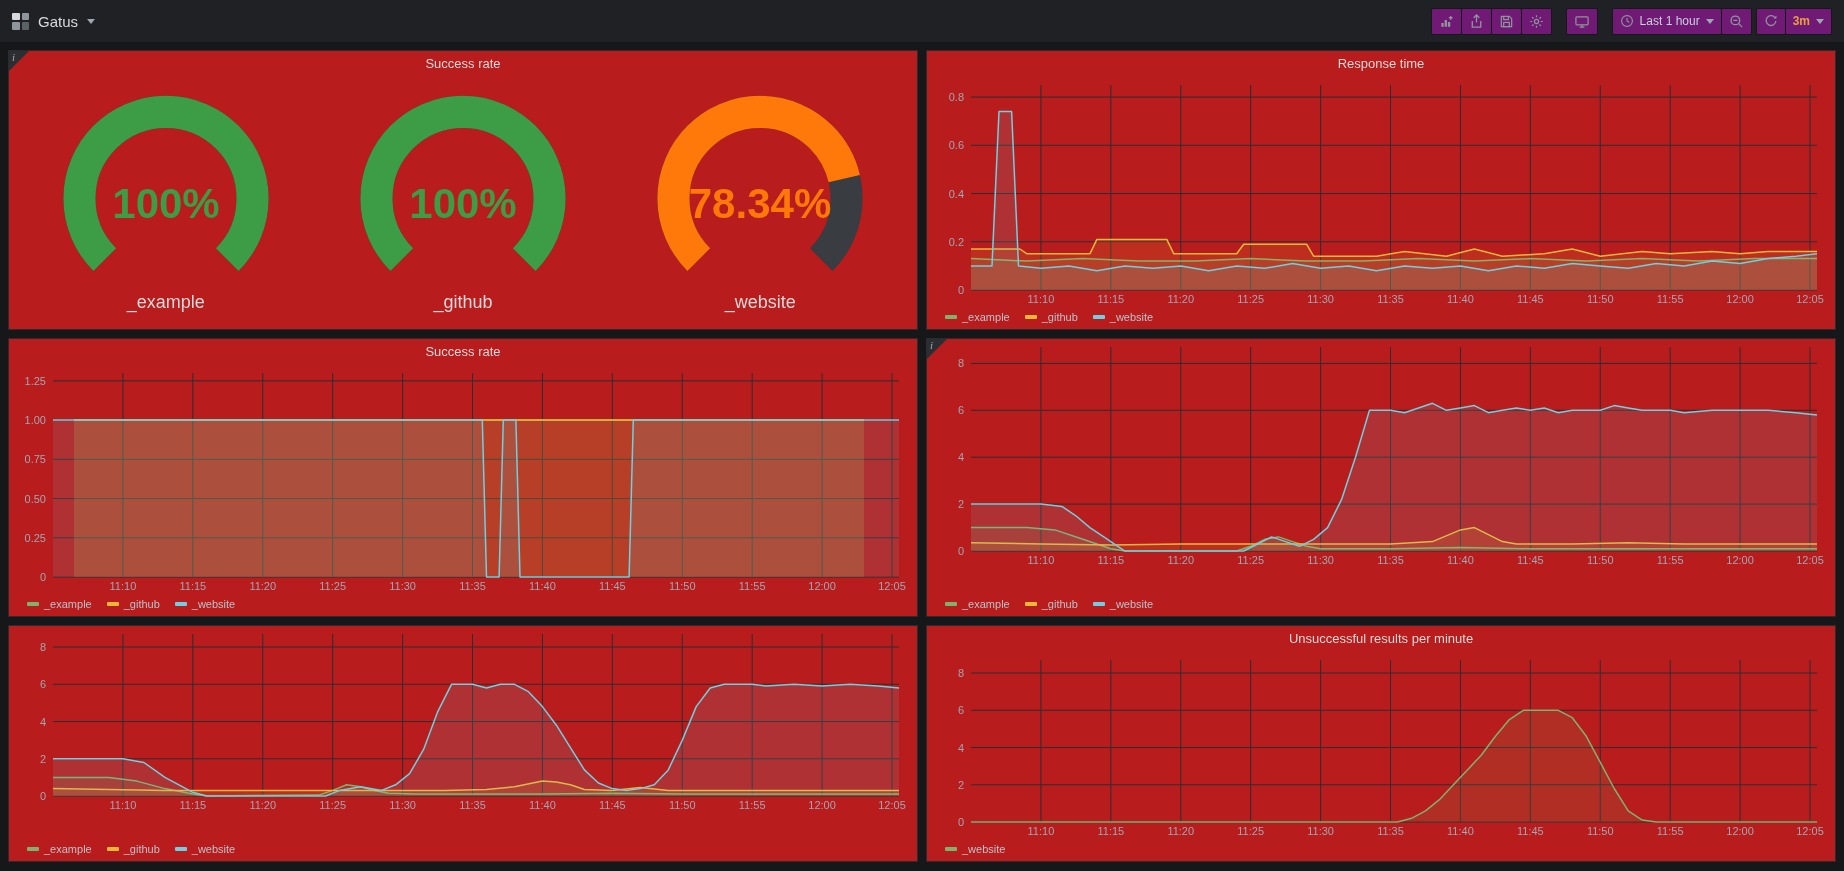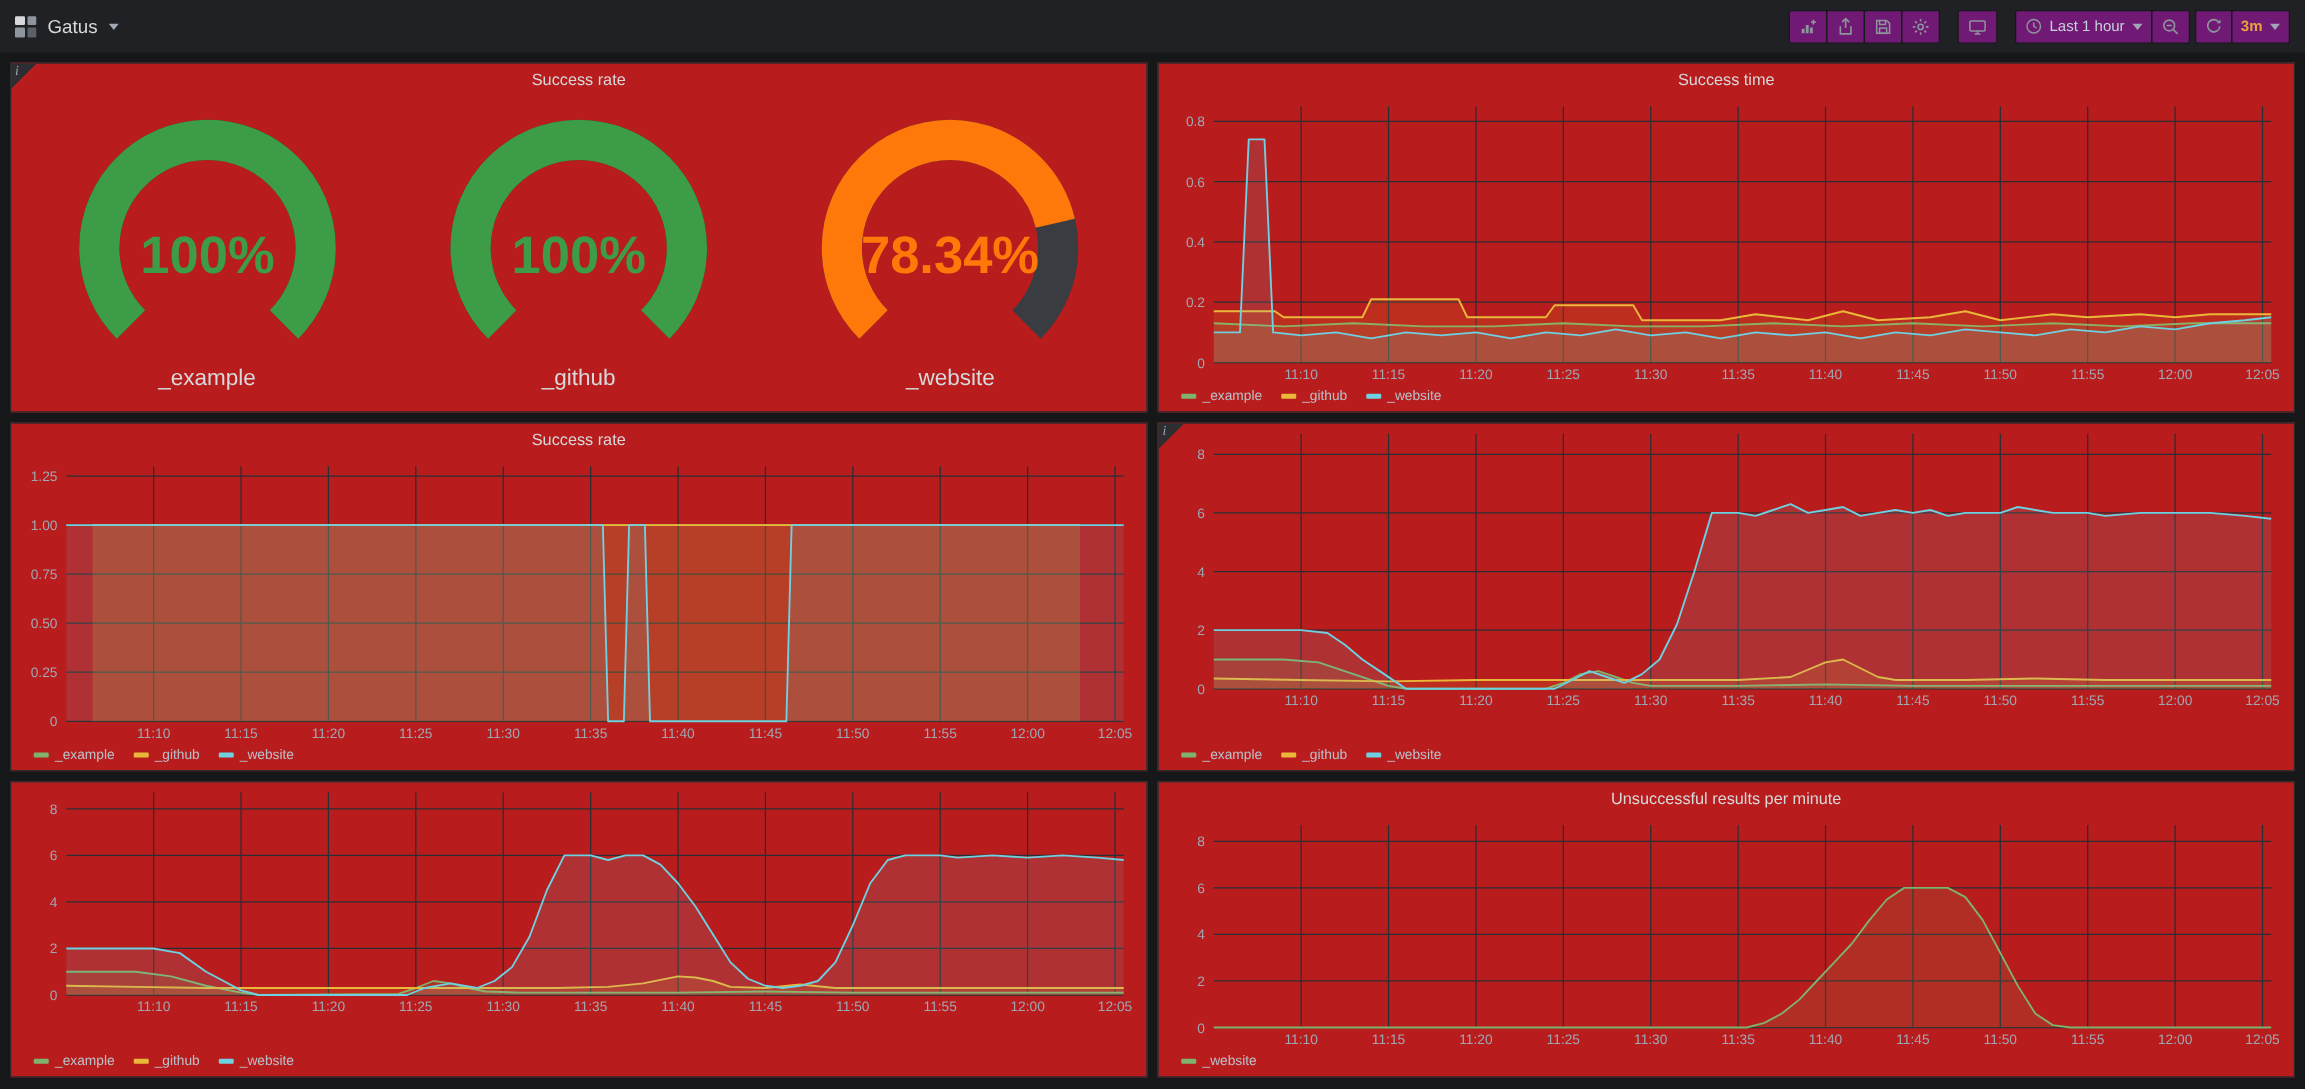--- a/index.html
+++ b/index.html
@@ -173,21 +173,21 @@
               <path d="M 60.50 135.50 A 70 70 0 1 1 159.50 135.50" fill="none" stroke="#ff780a" stroke-width="26" stroke-dasharray="258.4 339.9"></path>
               <text x="110" y="102" text-anchor="middle" fill="#ff780a" font-size="34" font-weight="bold">78.34%</text>
             </svg>
           </div>
         <div class="gauge-label">_website</div>
       </div>
     </div>
   </div>
 
   <div class="panel">
-    <div class="panel-title">Success time</div>
+    <div class="panel-title">Response time</div>
     <div class="panel-body">
       <div class="chart">
           <svg width="892" height="230">
             <line x1="36" x2="882" y1="213" y2="213" stroke="#2b2e33" stroke-width="1"></line>
             <text x="29" y="217" text-anchor="end" fill="#9fa7b3" font-size="11">0</text>
             <line x1="36" x2="882" y1="164.76470588235293" y2="164.76470588235293" stroke="#2b2e33" stroke-width="1"></line>
             <text x="29" y="168.76470588235293" text-anchor="end" fill="#9fa7b3" font-size="11">0.2</text>
             <line x1="36" x2="882" y1="116.52941176470587" y2="116.52941176470587" stroke="#2b2e33" stroke-width="1"></line>
             <text x="29" y="120.52941176470587" text-anchor="end" fill="#9fa7b3" font-size="11">0.4</text>
             <line x1="36" x2="882" y1="68.29411764705881" y2="68.29411764705881" stroke="#2b2e33" stroke-width="1"></line>

